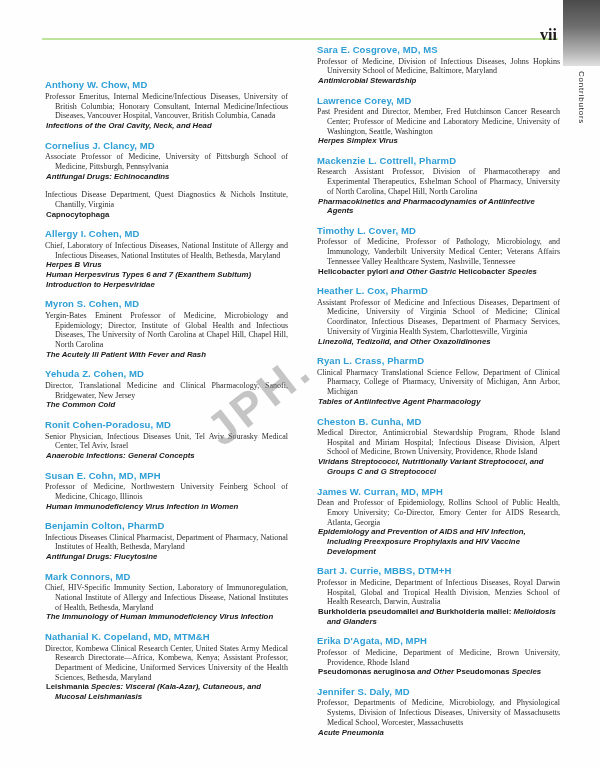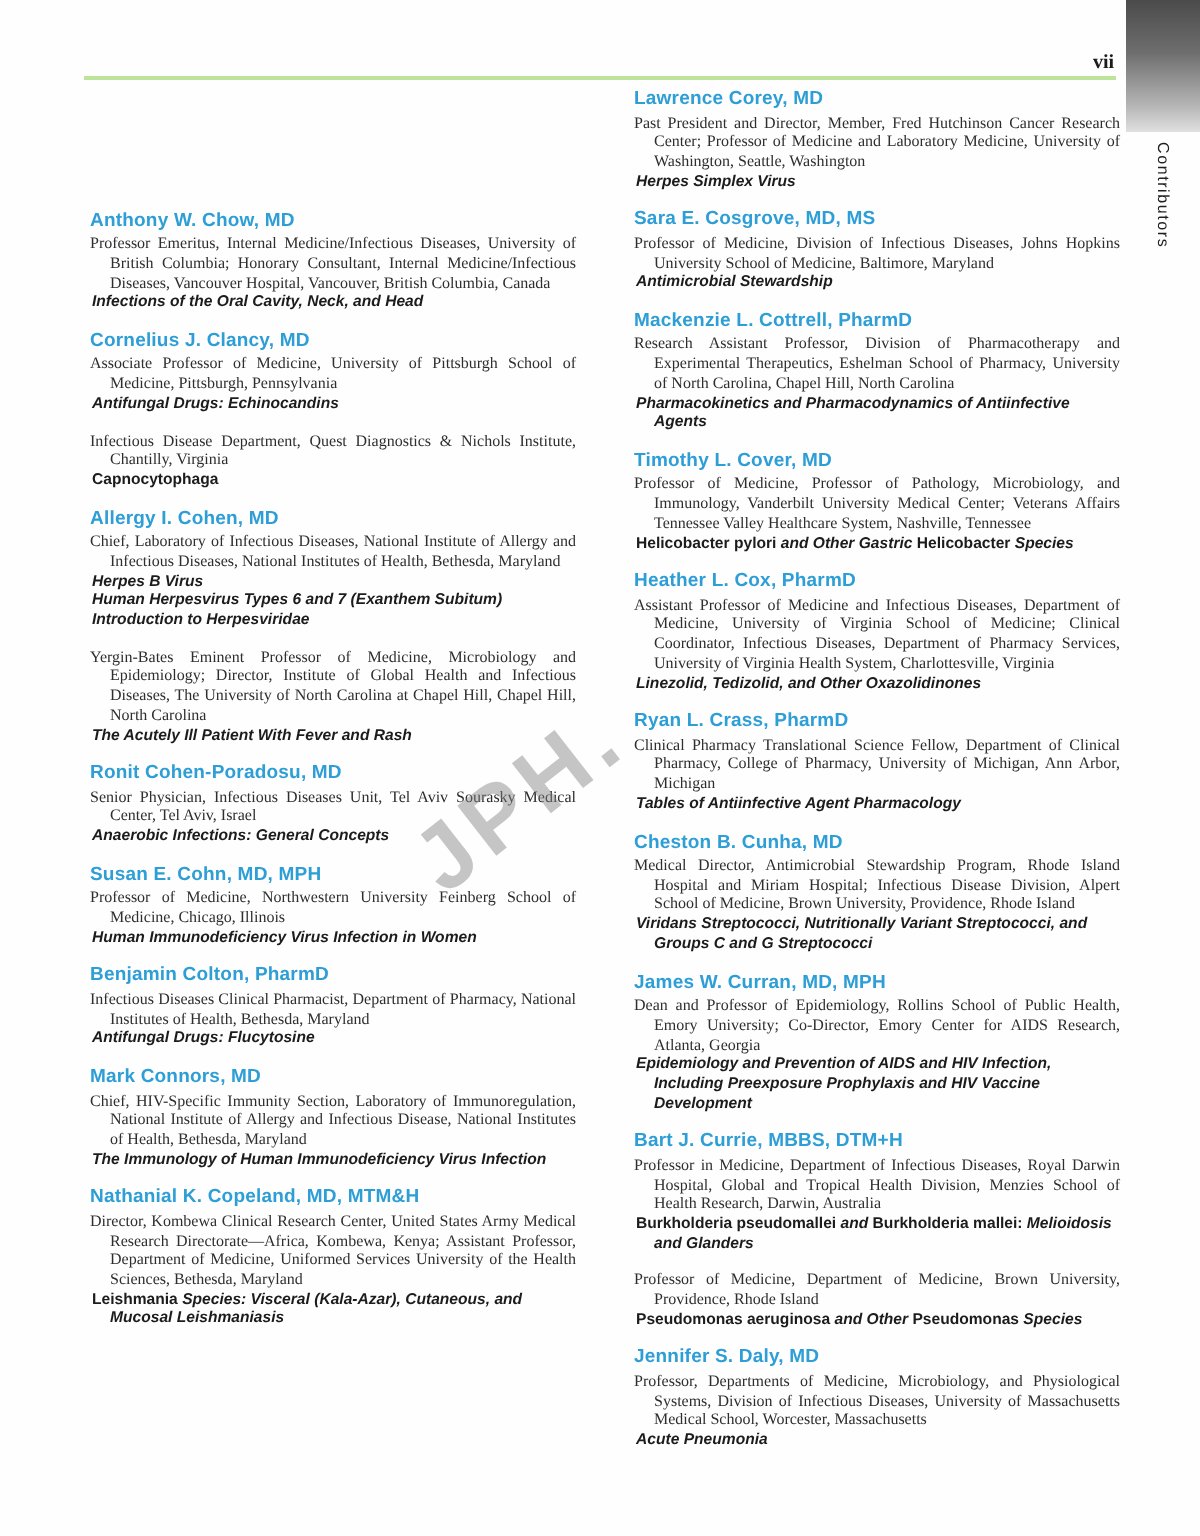--- a/index.html
+++ b/index.html
@@ -13,21 +13,21 @@
   .page { position:absolute; inset:0; background:#fefefe; }
 
   
   .header-rule {
     position:absolute; left:42px; top:38px; width:516px; height:2px;
     background:#bee39b;
   }
   .folio {
     position:absolute; top:26px; right:43px;
     font-family:"Liberation Serif", serif;
-    font-weight:bold; font-size:10px; color:#1b1b1b;
+    font-weight:bold; font-size:16px; color:#1b1b1b;
   }
   .corner-tab {
     position:absolute; top:0; right:0; width:37px; height:66px;
     background:linear-gradient(180deg,#4b4b4b 0%,#6e6e6e 40%,#b5b5b5 80%,#e0e0e0 100%);
   }
   .side-label {
     position:absolute; top:71px; right:14px;
     writing-mode:vertical-rl;
     font-family:"Liberation Sans", sans-serif;
     font-size:8px; color:#1f1f1f; letter-spacing:0.8px;
@@ -116,23 +116,31 @@
         <div class="entry">
           <h3 class="cname">Allergy I. Cohen, MD</h3>
           <p class="affil">Chief, Laboratory of Infectious Diseases, National Institute of Allergy and Infectious Diseases, National Institutes of Health, Bethesda, Maryland</p>
           <div class="works">
             <p class="work"><span class="it">Herpes B Virus</span></p>
             <p class="work"><span class="it">Human Herpesvirus Types 6 and 7 (Exanthem Subitum)</span></p>
             <p class="work"><span class="it">Introduction to Herpesviridae</span></p>
           </div>
         </div>
         <div class="entry">
+          <h3 class="cname">Myron S. Cohen, MD</h3>
           <p class="affil">Yergin-Bates Eminent Professor of Medicine, Microbiology and Epidemiology; Director, Institute of Global Health and Infectious Diseases, The University of North Carolina at Chapel Hill, Chapel Hill, North Carolina</p>
           <div class="works">
             <p class="work"><span class="it">The Acutely Ill Patient With Fever and Rash</span></p>
+          </div>
+        </div>
+        <div class="entry">
+          <h3 class="cname">Yehuda Z. Cohen, MD</h3>
+          <p class="affil">Director, Translational Medicine and Clinical Pharmacology, Sanofi, Bridgewater, New Jersey</p>
+          <div class="works">
+            <p class="work"><span class="it">The Common Cold</span></p>
           </div>
         </div>
         <div class="entry">
           <h3 class="cname">Ronit Cohen-Poradosu, MD</h3>
           <p class="affil">Senior Physician, Infectious Diseases Unit, Tel Aviv Sourasky Medical Center, Tel Aviv, Israel</p>
           <div class="works">
             <p class="work"><span class="it">Anaerobic Infections: General Concepts</span></p>
           </div>
         </div>
         <div class="entry">
@@ -159,34 +167,34 @@
         <div class="entry">
           <h3 class="cname">Nathanial K. Copeland, MD, MTM&amp;H</h3>
           <p class="affil">Director, Kombewa Clinical Research Center, United States Army Medical Research Directorate—Africa, Kombewa, Kenya; Assistant Professor, Department of Medicine, Uniformed Services University of the Health Sciences, Bethesda, Maryland</p>
           <div class="works">
             <p class="work"><span class="rm">Leishmania</span><span class="it"> Species: Visceral (Kala-Azar), Cutaneous, and Mucosal Leishmaniasis</span></p>
           </div>
         </div>
       </div>
     <div class="col">
         <div class="entry">
+          <h3 class="cname">Sara E. Cosgrove, MD, MS</h3>
+          <p class="affil">Professor of Medicine, Division of Infectious Diseases, Johns Hopkins University School of Medicine, Baltimore, Maryland</p>
+          <div class="works">
+            <p class="work"><span class="it">Antimicrobial Stewardship</span></p>
+          </div>
+        </div>
+        <div class="entry">
           <h3 class="cname">Lawrence Corey, MD</h3>
           <p class="affil">Past President and Director, Member, Fred Hutchinson Cancer Research Center; Professor of Medicine and Laboratory Medicine, University of Washington, Seattle, Washington</p>
           <div class="works">
             <p class="work"><span class="it">Herpes Simplex Virus</span></p>
           </div>
         </div>
         <div class="entry">
-          <h3 class="cname">Sara E. Cosgrove, MD, MS</h3>
-          <p class="affil">Professor of Medicine, Division of Infectious Diseases, Johns Hopkins University School of Medicine, Baltimore, Maryland</p>
-          <div class="works">
-            <p class="work"><span class="it">Antimicrobial Stewardship</span></p>
-          </div>
-        </div>
-        <div class="entry">
           <h3 class="cname">Mackenzie L. Cottrell, PharmD</h3>
           <p class="affil">Research Assistant Professor, Division of Pharmacotherapy and Experimental Therapeutics, Eshelman School of Pharmacy, University of North Carolina, Chapel Hill, North Carolina</p>
           <div class="works">
             <p class="work"><span class="it">Pharmacokinetics and Pharmacodynamics of Antiinfective Agents</span></p>
           </div>
         </div>
         <div class="entry">
           <h3 class="cname">Timothy L. Cover, MD</h3>
           <p class="affil">Professor of Medicine, Professor of Pathology, Microbiology, and Immunology, Vanderbilt University Medical Center; Veterans Affairs Tennessee Valley Healthcare System, Nashville, Tennessee</p>
           <div class="works">
@@ -222,20 +230,21 @@
           </div>
         </div>
         <div class="entry">
           <h3 class="cname">Bart J. Currie, MBBS, DTM+H</h3>
           <p class="affil">Professor in Medicine, Department of Infectious Diseases, Royal Darwin Hospital, Global and Tropical Health Division, Menzies School of Health Research, Darwin, Australia</p>
           <div class="works">
             <p class="work"><span class="rm">Burkholderia pseudomallei</span><span class="it"> and </span><span class="rm">Burkholderia mallei:</span><span class="it"> Melioidosis and Glanders</span></p>
           </div>
         </div>
         <div class="entry">
+          <h3 class="cname">Erika D'Agata, MD, MPH</h3>
           <p class="affil">Professor of Medicine, Department of Medicine, Brown University, Providence, Rhode Island</p>
           <div class="works">
             <p class="work"><span class="rm">Pseudomonas aeruginosa</span><span class="it"> and Other </span><span class="rm">Pseudomonas</span><span class="it"> Species</span></p>
           </div>
         </div>
         <div class="entry">
           <h3 class="cname">Jennifer S. Daly, MD</h3>
           <p class="affil">Professor, Departments of Medicine, Microbiology, and Physiological Systems, Division of Infectious Diseases, University of Massachusetts Medical School, Worcester, Massachusetts</p>
           <div class="works">
             <p class="work"><span class="it">Acute Pneumonia</span></p>

